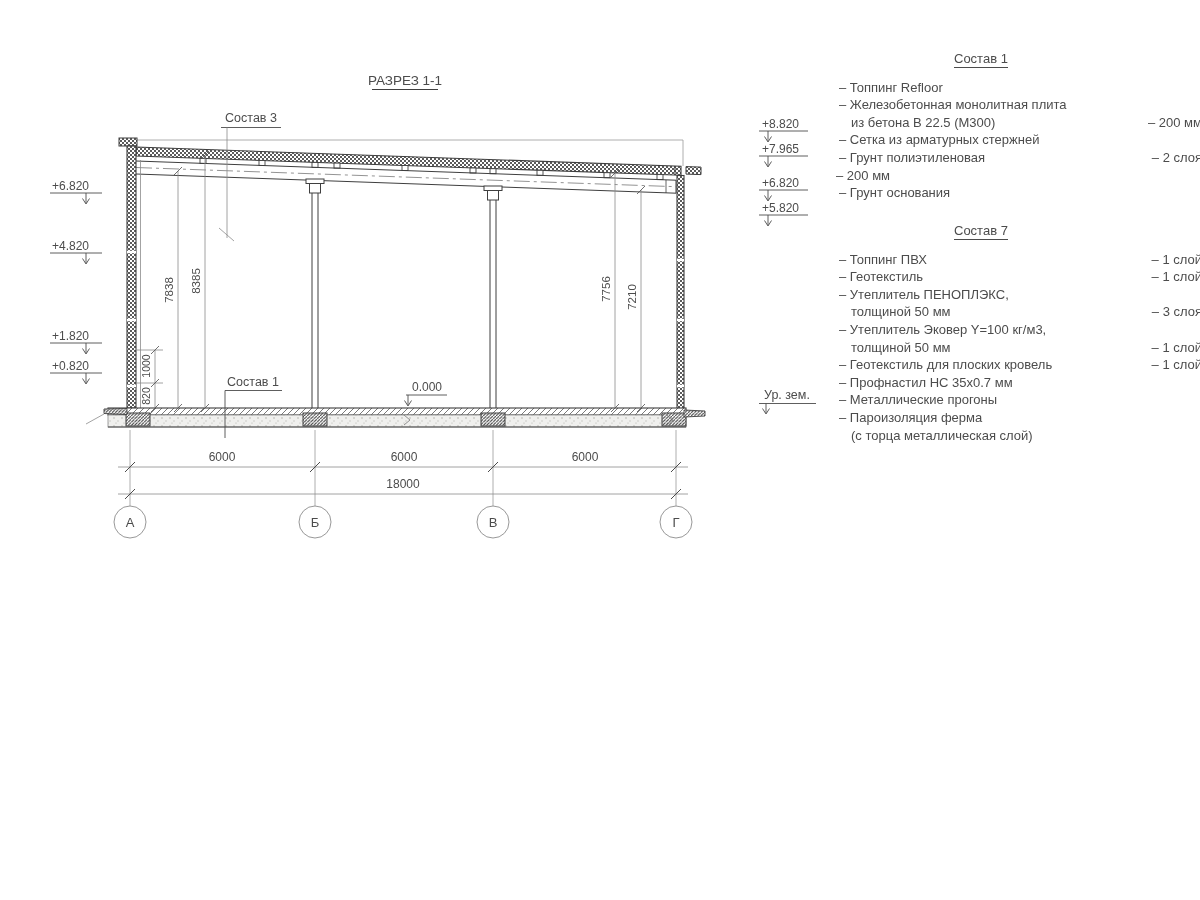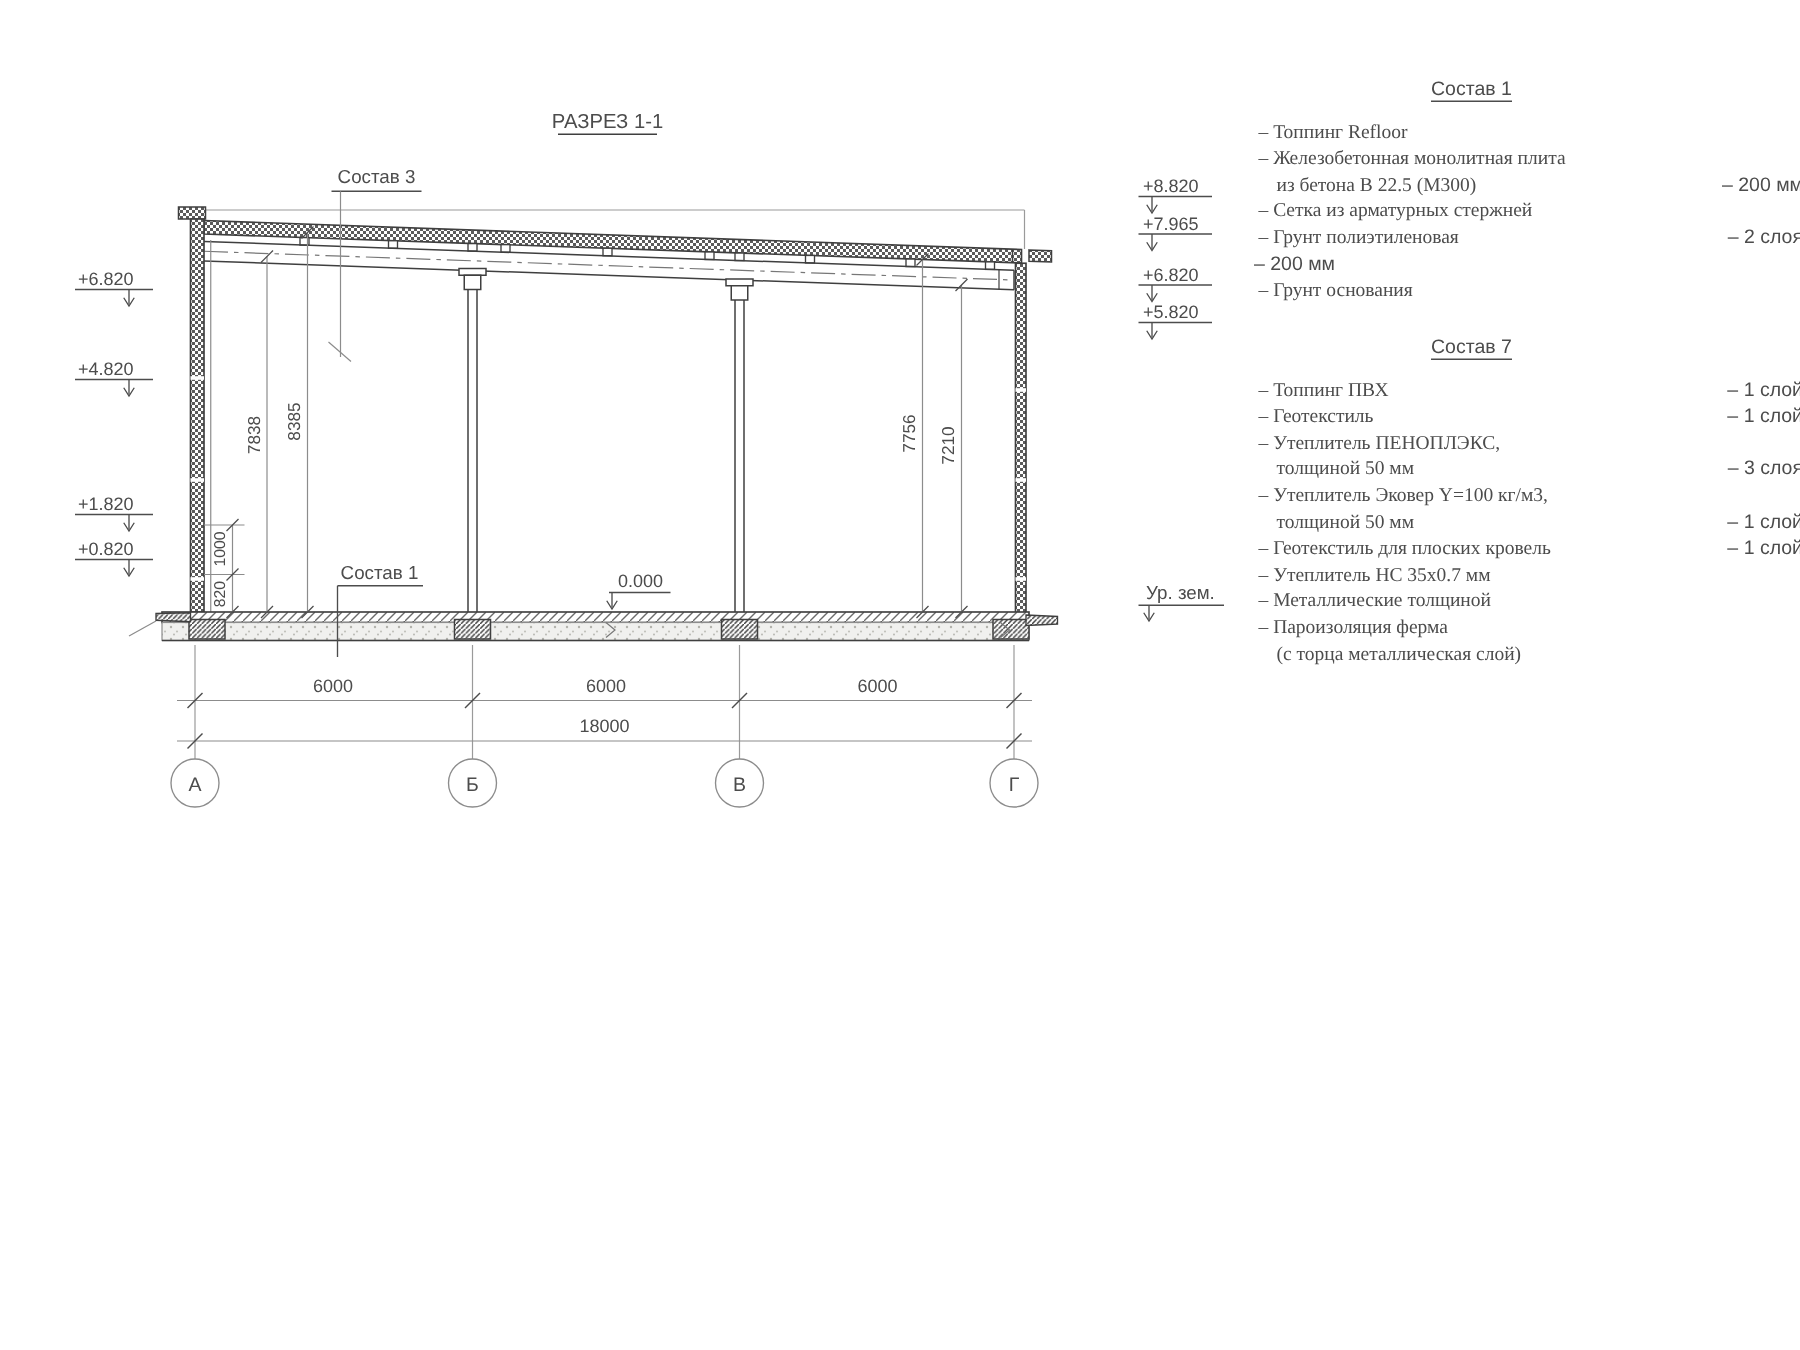--- a/index.html
+++ b/index.html
@@ -4,21 +4,21 @@
 <style>
   html,body{margin:0;padding:0;width:1200px;height:900px;background:#fff;overflow:hidden;
             font-family:"Liberation Sans",sans-serif;}
   .stage{position:relative;width:1200px;height:900px;background:#fff;}
   svg{position:absolute;left:0;top:0;}
   svg text{fill:#4c4c4c;font-family:"Liberation Sans",sans-serif;}
   .mblock{position:absolute;width:366px;color:#4c4c4c;font-size:13px;line-height:17.6px;}
   .mblock .mtitle{padding-left:118px;margin-bottom:11px;}
   .mblock .mtitle span{border-bottom:1px solid #4c4c4c;padding-bottom:1px;}
   .mline{display:flex;justify-content:space-between;white-space:nowrap;}
-  .mline .mtext{padding-left:3px;font-family:Liberation Serif, serif;}
+  .mline .mtext{padding-left:3px;}
   .mline.ind .mtext{padding-left:15px;}
   .mline .mval{text-align:right;}
 </style>
 </head>
 <body>
 
 <div class="stage">
 
 <svg width="1200" height="900" viewBox="0 0 1200 900">
   <defs>
@@ -327,25 +327,25 @@
       </div>
   <div class="mline ind">
         <span class="mtext">толщиной 50 мм</span>
         <span class="mval">– 1 слой</span>
       </div>
   <div class="mline">
         <span class="mtext">– Геотекстиль для плоских кровель</span>
         <span class="mval">– 1 слой</span>
       </div>
   <div class="mline">
-        <span class="mtext">– Утеплитель НС 35х0.7 мм</span>
-        <span class="mval"></span>
-      </div>
-  <div class="mline">
-        <span class="mtext">– Металлические толщиной</span>
+        <span class="mtext">– Профнастил НС 35х0.7 мм</span>
+        <span class="mval"></span>
+      </div>
+  <div class="mline">
+        <span class="mtext">– Металлические прогоны</span>
         <span class="mval"></span>
       </div>
   <div class="mline">
         <span class="mtext">– Пароизоляция ферма</span>
         <span class="mval"></span>
       </div>
   <div class="mline ind">
         <span class="mtext">(с торца металлическая слой)</span>
         <span class="mval"></span>
       </div>

